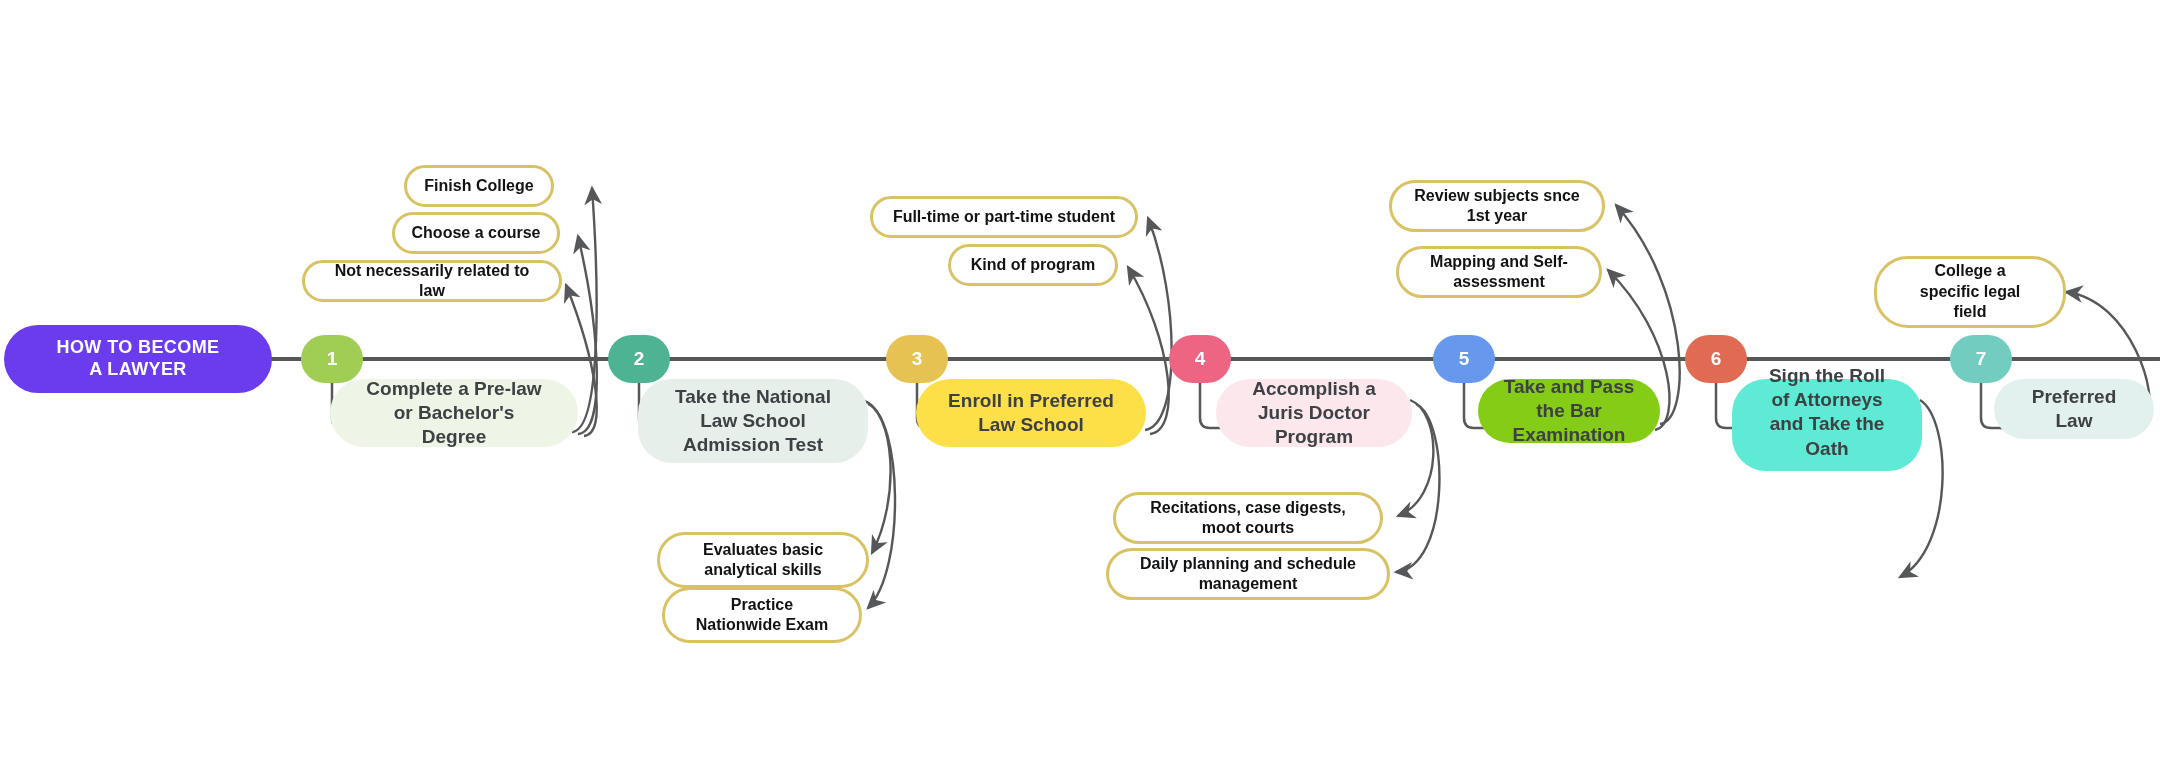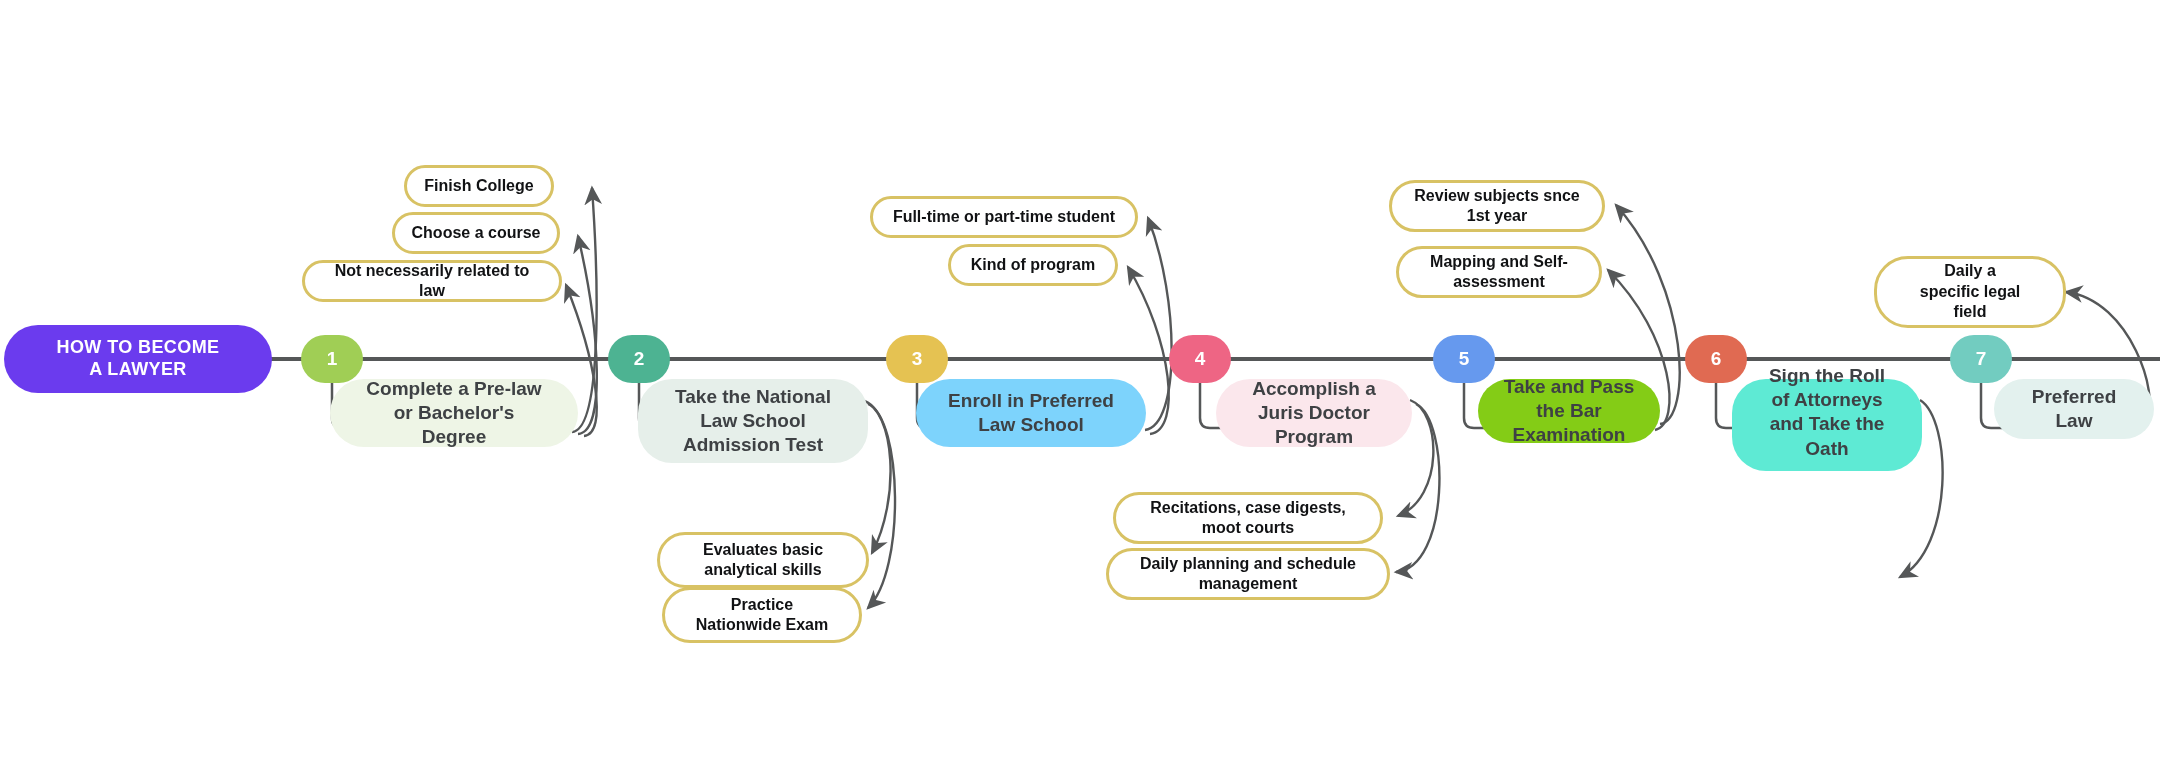--- a/index.html
+++ b/index.html
@@ -188,21 +188,21 @@
   <div class="callout" style="left:662px; top:587px; width:200px; height:56px;">
     <div>
       <div>Practice</div>
       <div>Nationwide Exam</div>
     </div>
   </div>
 
   <div class="marker" style="left:886px; top:335px; background:#E5C252;">
     <span>3</span>
   </div>
-  <div class="step-pill" style="left:916px; top:379px; width:230px; height:68px; background:#7dd3fc;">
+  <div class="step-pill" style="left:916px; top:379px; width:230px; height:68px; background:#fde047;">
     <div>
       <div>Enroll in Preferred</div>
       <div>Law School</div>
     </div>
   </div>
   <div class="callout" style="left:870px; top:196px; width:268px; height:42px;text-align:center;">
     <div>
         <div>Full-time or part-time student</div>
       </div>
   </div>
@@ -274,19 +274,19 @@
     <span>7</span>
   </div>
   <div class="step-pill" style="left:1994px; top:379px; width:160px; height:60px; background:#E3F1EE;">
     <div>
       <div>Preferred</div>
       <div>Law</div>
     </div>
   </div>
   <div class="callout" style="left:1874px; top:256px; width:192px; height:72px;">
     <div>
-      <div>Daily a</div>
+      <div>College a</div>
       <div>specific legal</div>
       <div>field</div>
     </div>
   </div>
 
 </div>
 
 </body></html>

